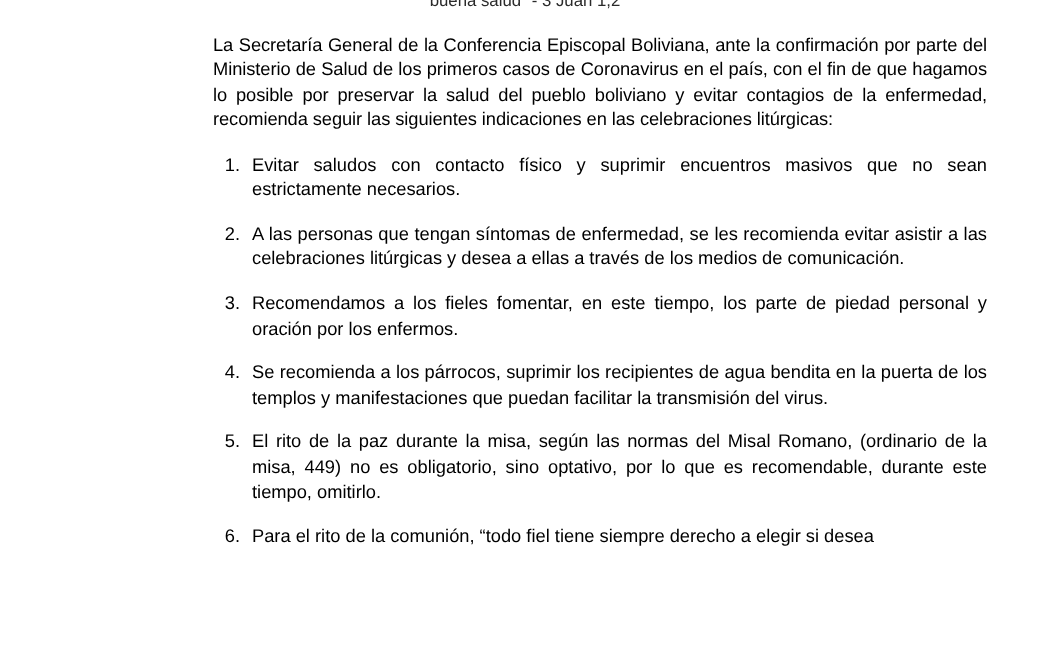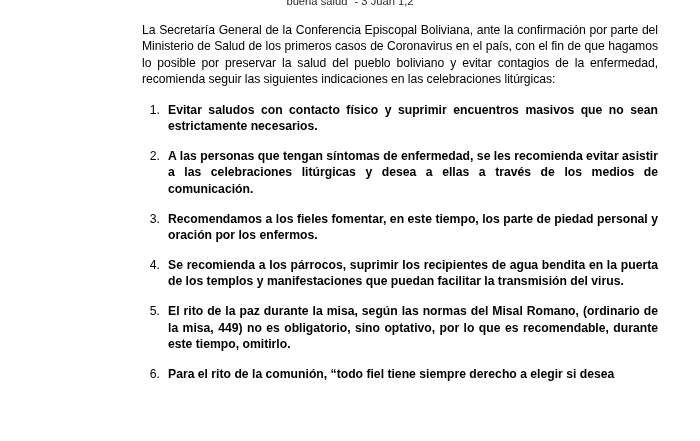--- a/index.html
+++ b/index.html
@@ -67,21 +67,20 @@
     position: absolute;
     left: 0;
     top: 0;
     width: 18px;
     text-align: right;
     font-size: 12.2px;
     line-height: 16.6px;
   }
   ol.items > li .txt {
     display: block;
-    font-weight: bold;
   }
   .clip-last {
     max-height: 18px;
     overflow: hidden;
   }
 </style>
 </head>
 <body>
 
 <div class="page">

